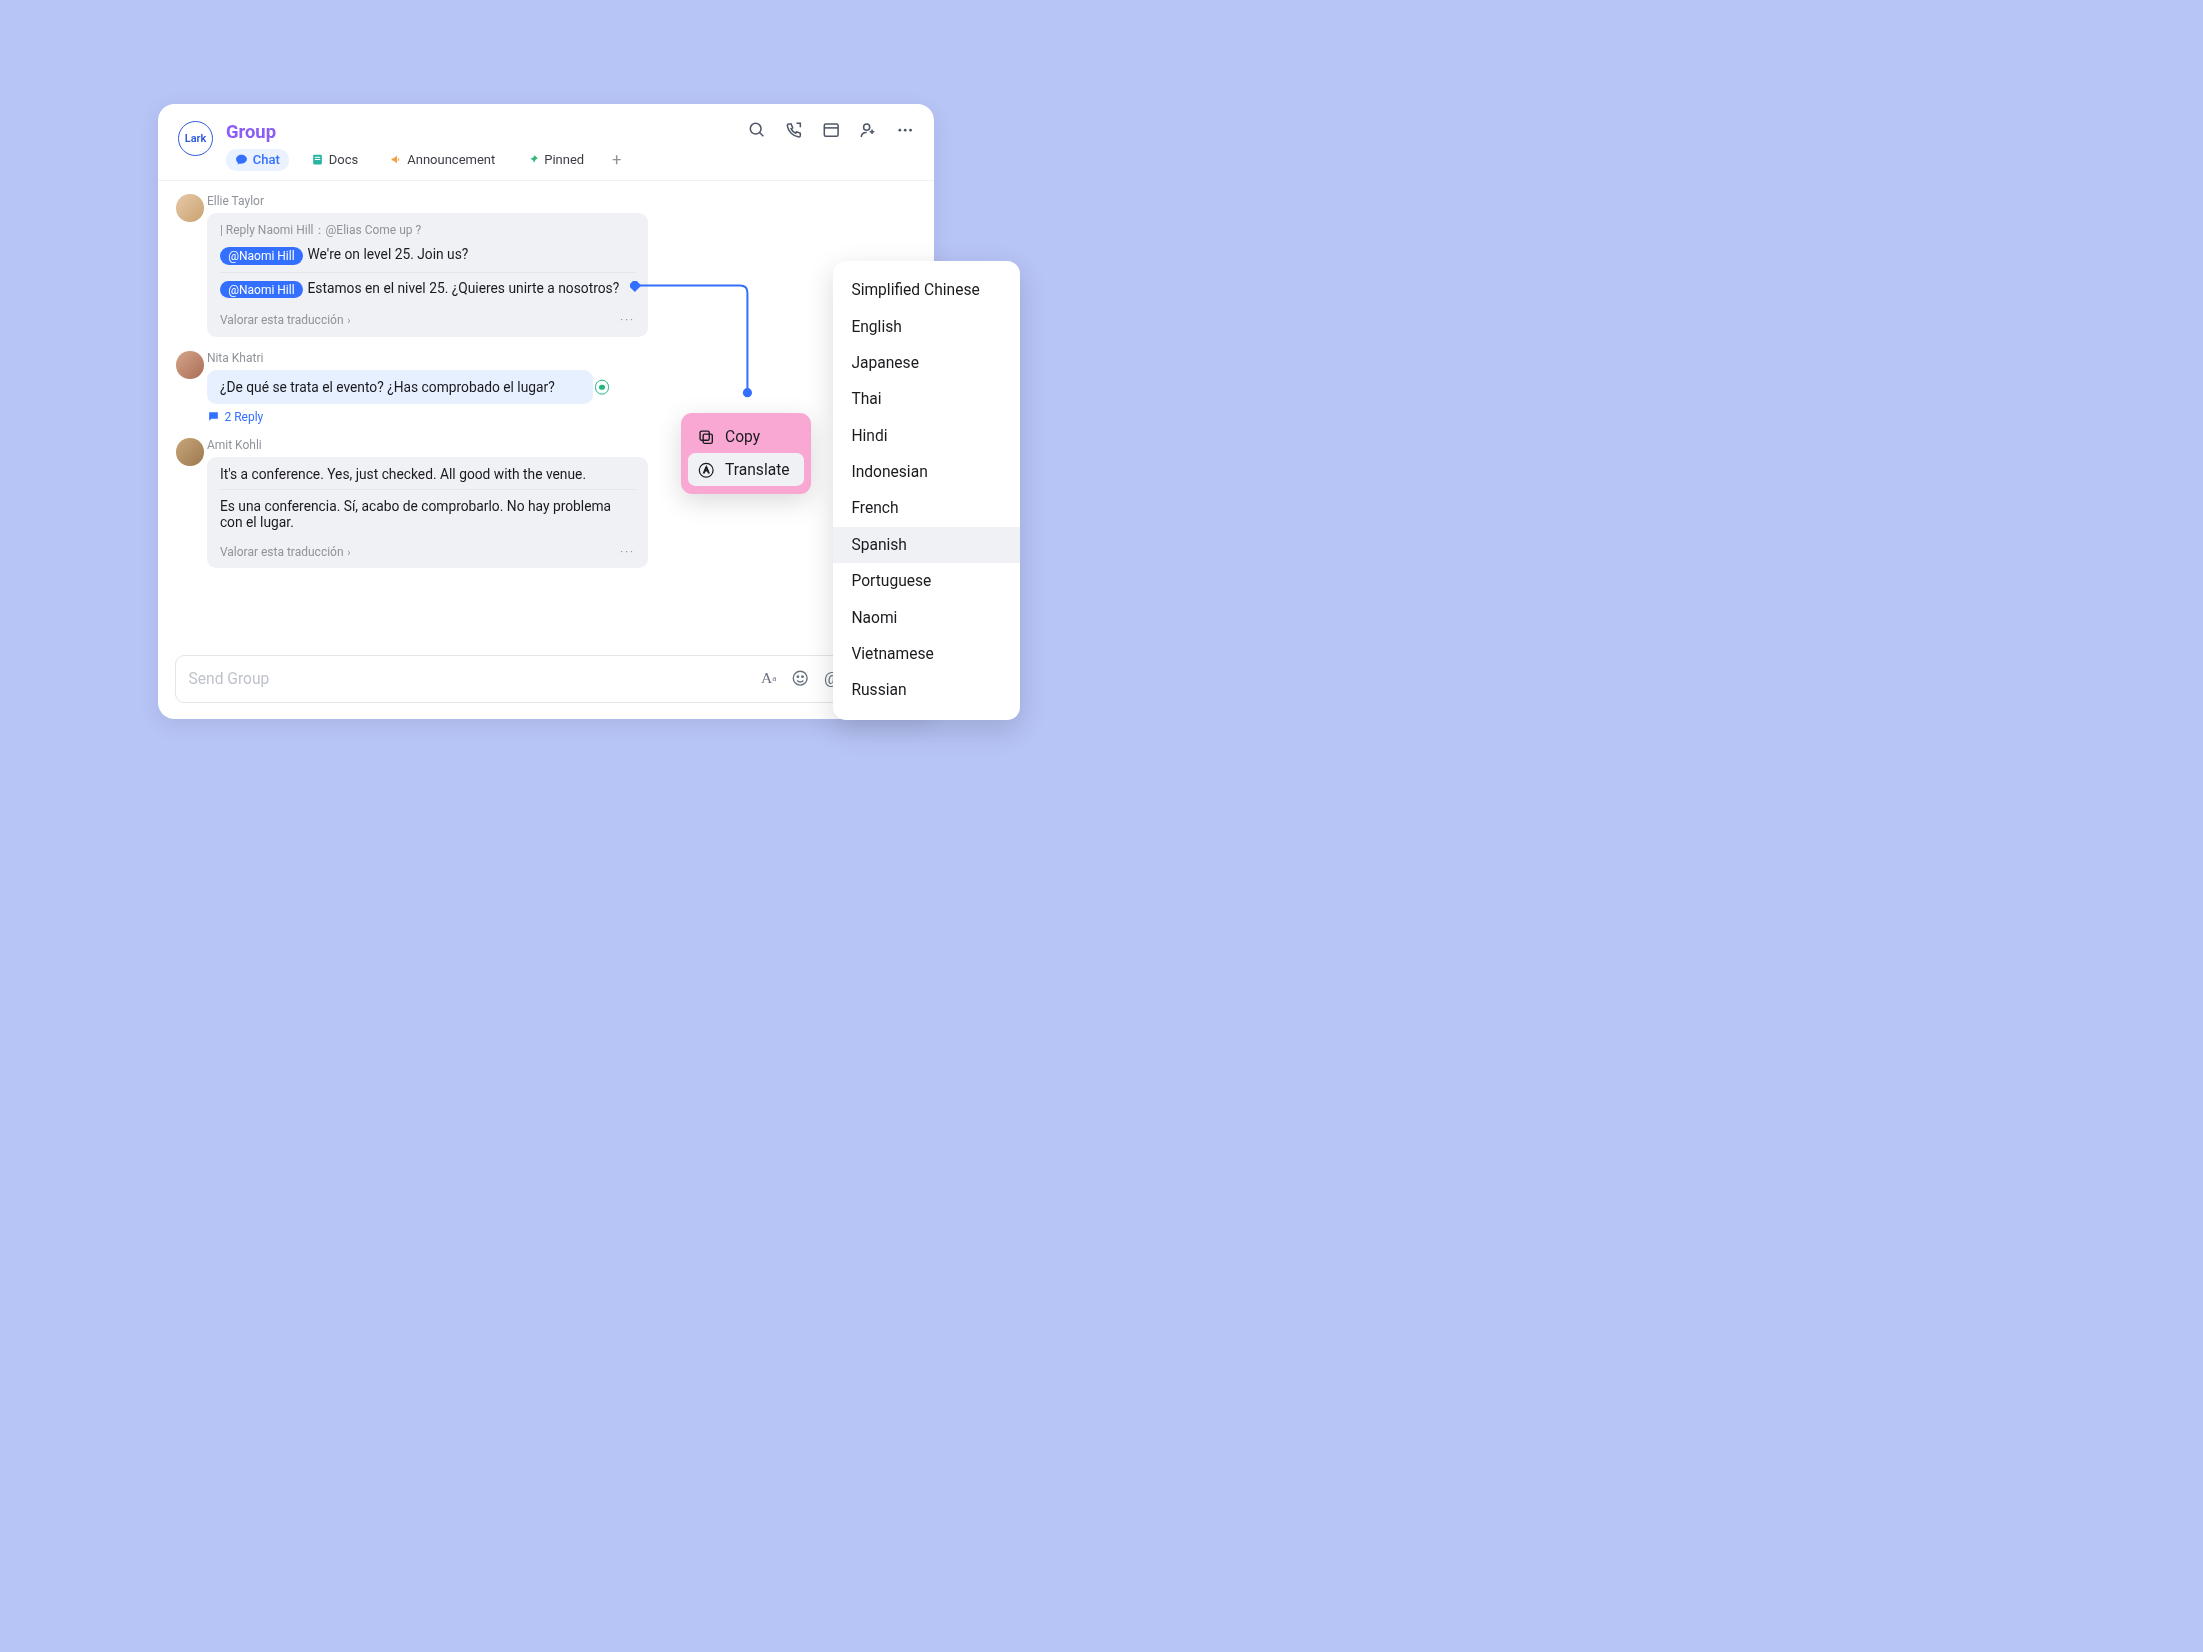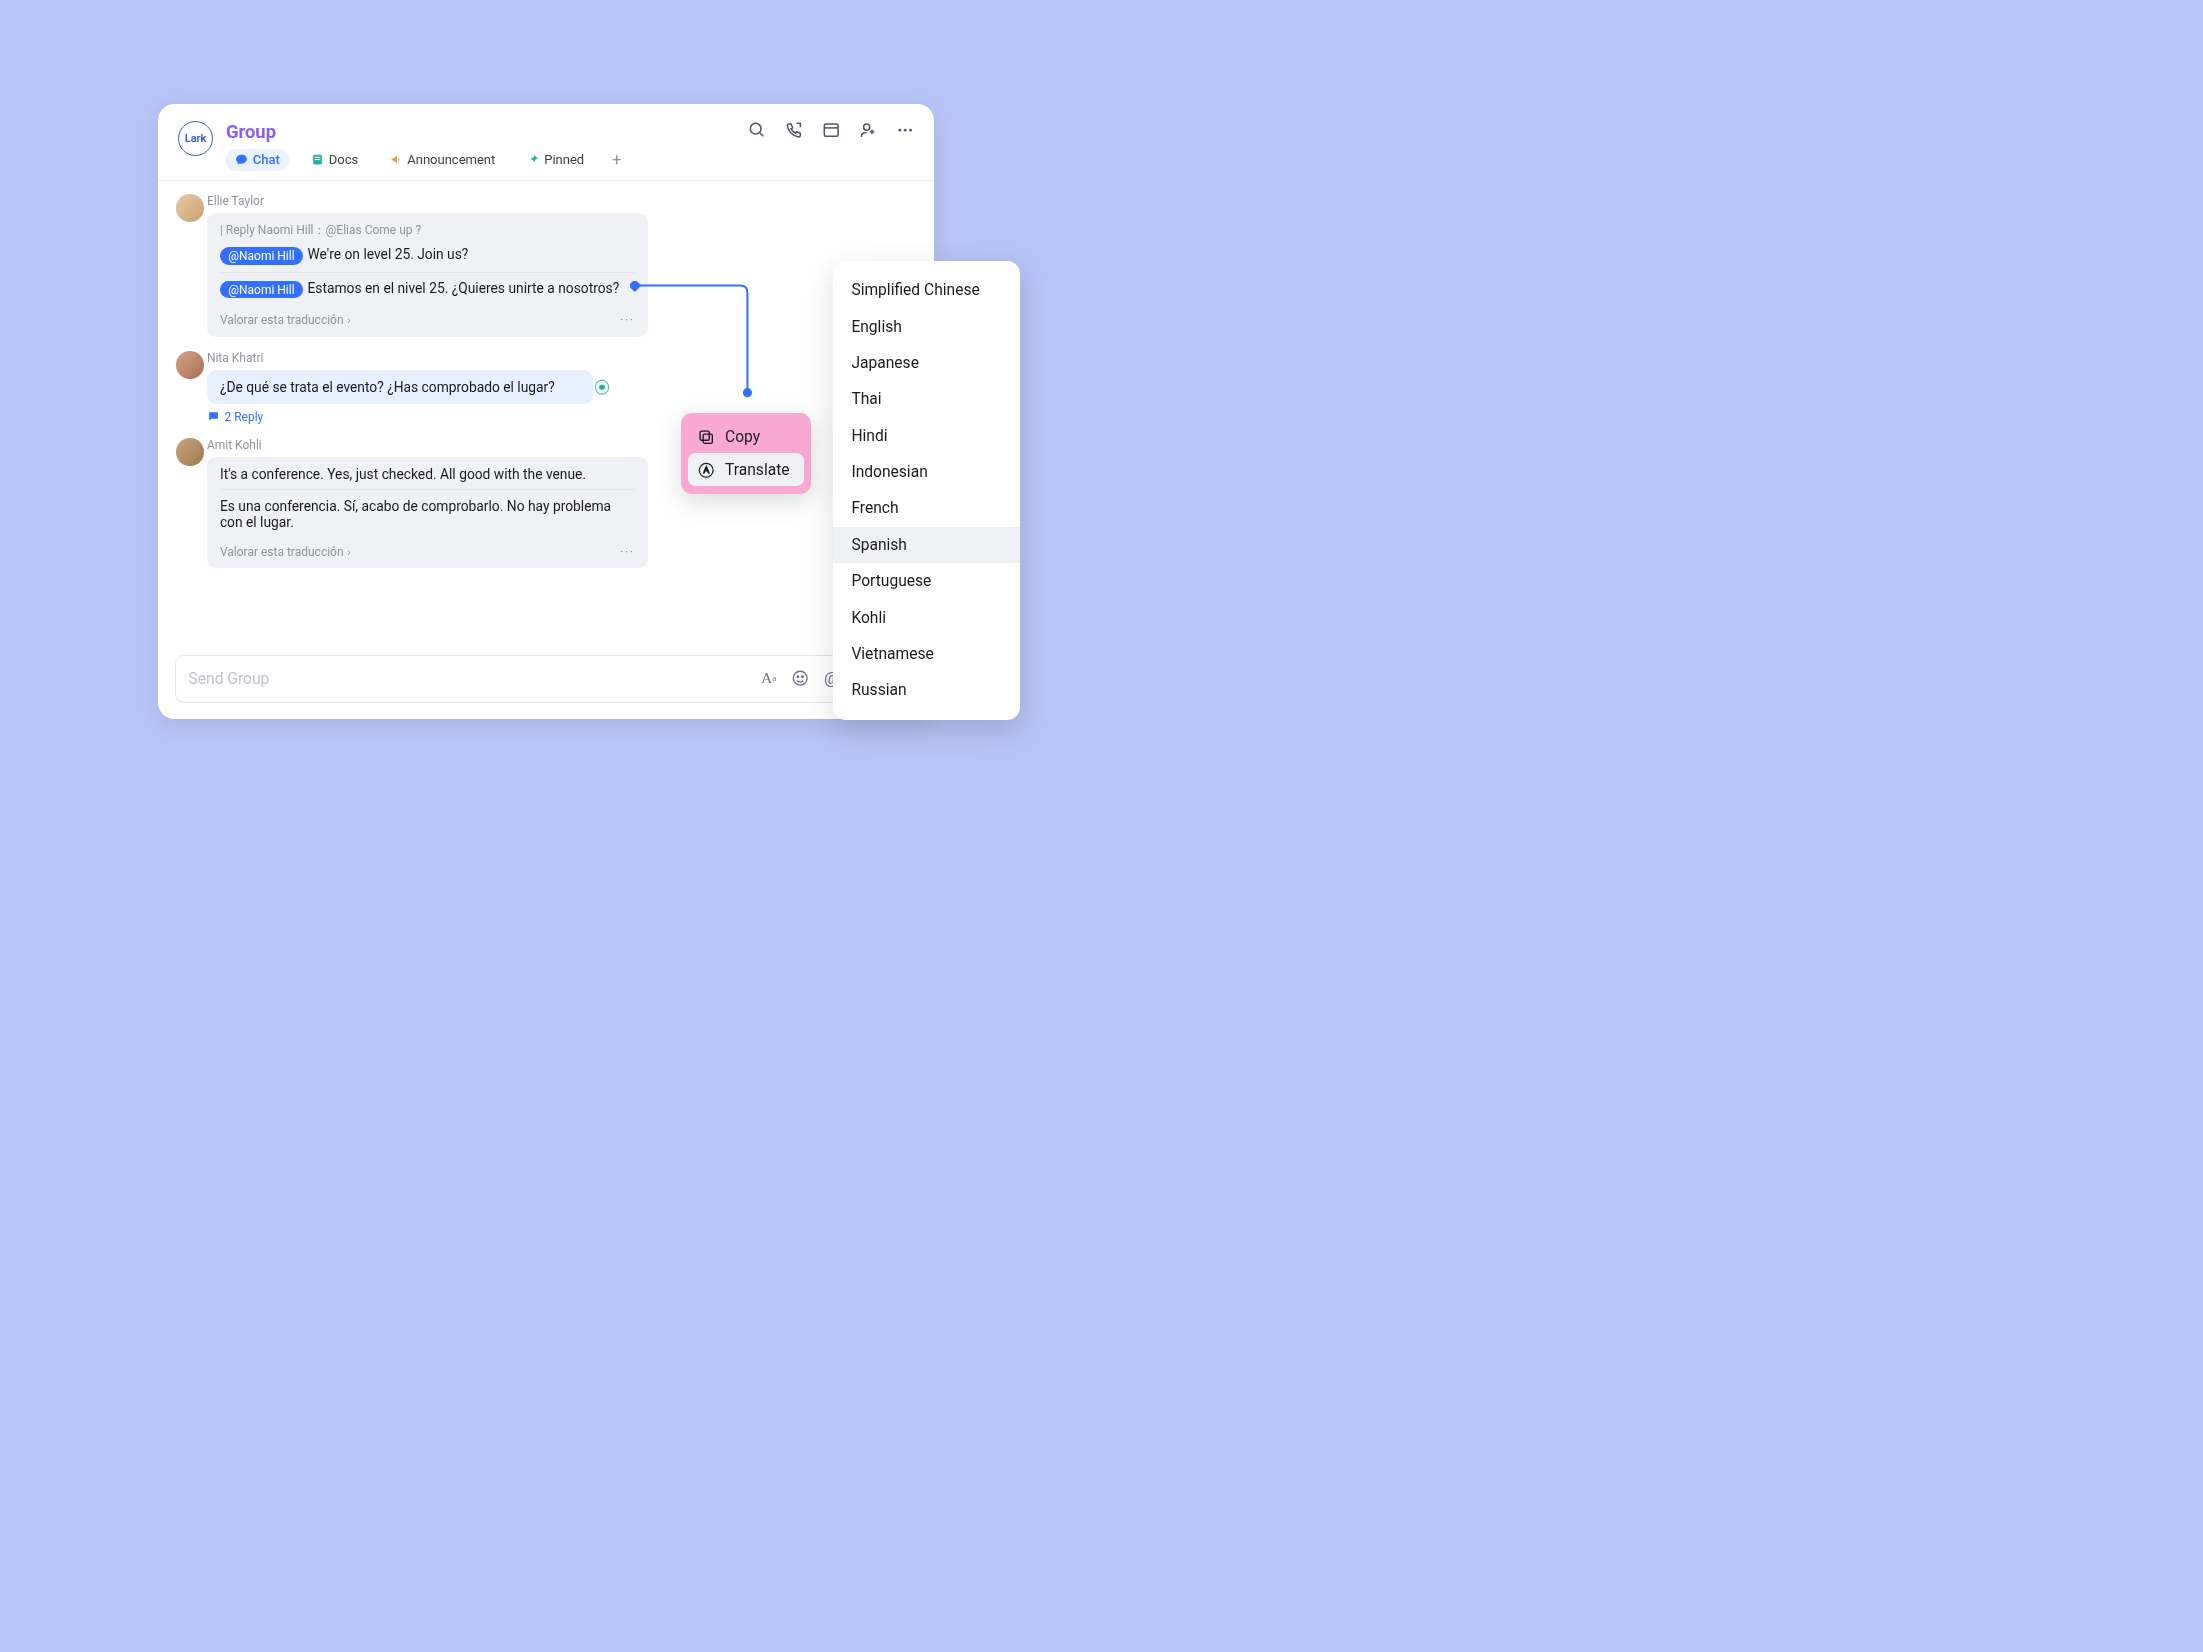--- a/index.html
+++ b/index.html
@@ -466,17 +466,17 @@
 <div class="lang-menu" id="lang-menu">
     <div class="lang-item">Simplified Chinese</div>
     <div class="lang-item">English</div>
     <div class="lang-item">Japanese</div>
     <div class="lang-item">Thai</div>
     <div class="lang-item">Hindi</div>
     <div class="lang-item">Indonesian</div>
     <div class="lang-item">French</div>
     <div class="lang-item selected">Spanish</div>
     <div class="lang-item">Portuguese</div>
-    <div class="lang-item">Kohli</div>
+    <div class="lang-item">Naomi</div>
     <div class="lang-item">Vietnamese</div>
     <div class="lang-item">Russian</div>
   </div>
 
 
 </body></html>

